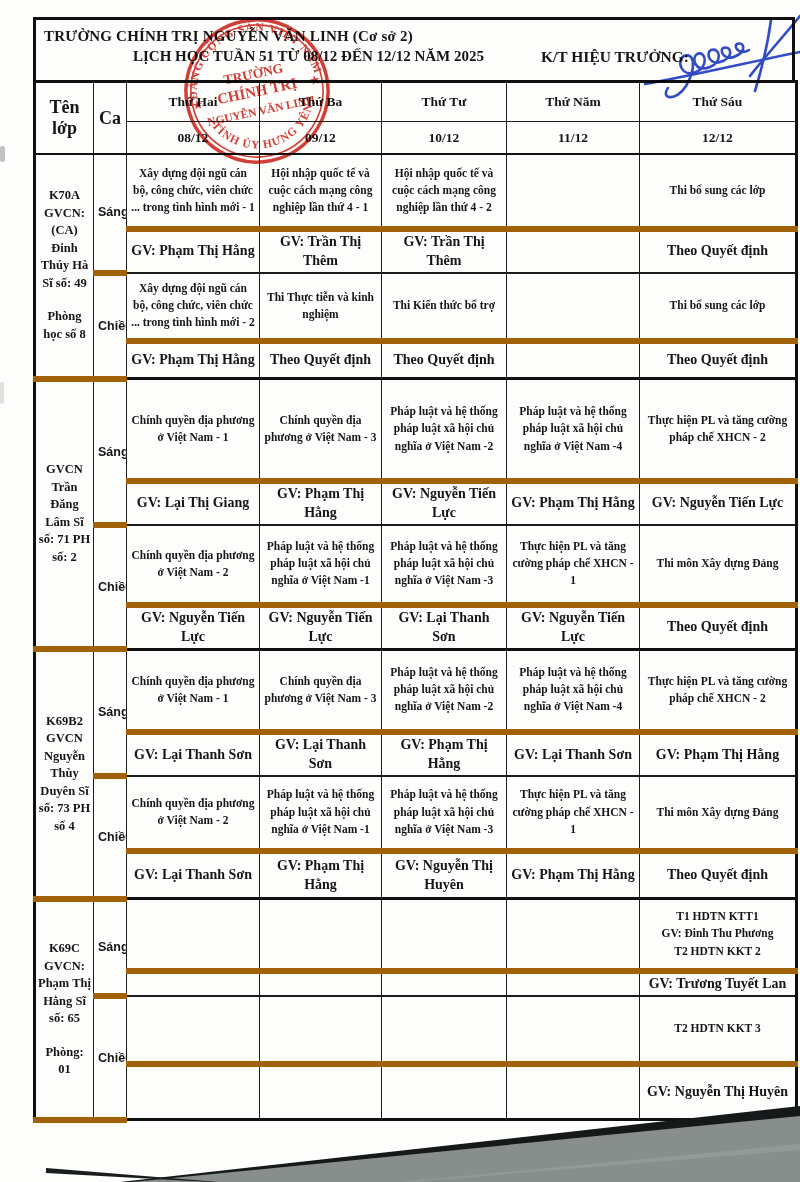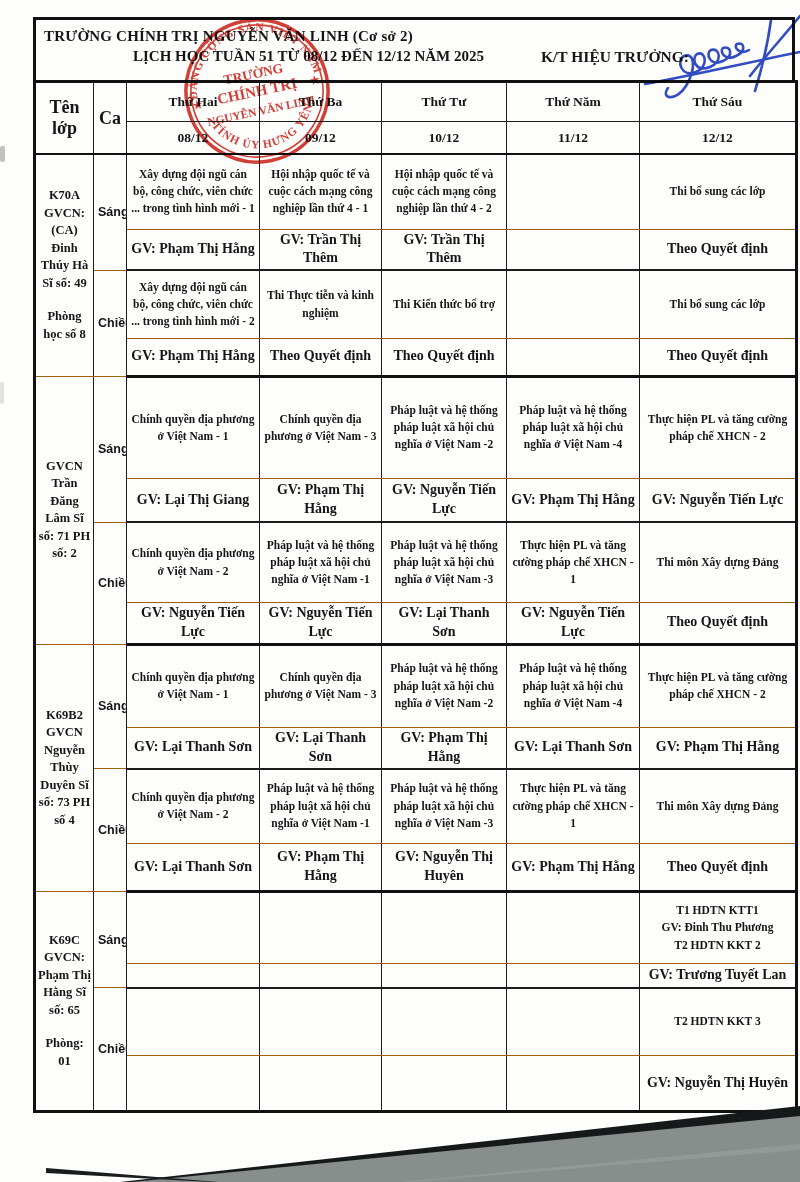--- a/index.html
+++ b/index.html
@@ -22,21 +22,21 @@
     font-weight:bold;text-align:center;vertical-align:middle;padding:1px 4px;overflow:hidden;
   }
   thead th.day{font-size:13.5px;height:36px;border-bottom:1.2px solid #1c1c1c;font-family:Liberation Serif, serif;}
   thead th.date{font-size:13.5px;height:29px;border-bottom:2.5px solid #111;}
   thead th.corner,thead th.ca-h{font-size:18px;border-bottom:2.5px solid #111;}
   .name-cell{font-size:12.5px;line-height:1.4;border-bottom:3px solid #111;padding:4px 2px;}
   .name-cell .room{margin-top:16px;}
   .ca-cell{font-family:"Liberation Sans", sans-serif;font-size:12.5px;}
   .ca-sang{border-bottom:2px solid #1c1c1c;}
   .ca-chieu{border-bottom:3px solid #111;}
-  tr.subj-row td{border-bottom:1px solid #a16207;}
+  tr.subj-row td{border-bottom:6px solid #a16207;}
   tr.gv-sang td{border-bottom:2px solid #1c1c1c;}
   tr.gv-end td{border-bottom:3px solid #111;}
   td.subject{font-size:11.5px;line-height:1.5;white-space:pre-line;}
   td.gv{font-size:14px;line-height:1.35;}
   .stamp{position:absolute;left:182px;top:16px;mix-blend-mode:multiply;opacity:.92;transform:rotate(-12deg);}
   .signature{position:absolute;left:610px;top:0;mix-blend-mode:multiply;}
   .page-edge{position:absolute;left:0;top:1092px;}
   .smudge{position:absolute;background:#8f8f8f;border-radius:2px;}
   .s1{left:0;top:146px;width:5px;height:16px;opacity:.55;}
   .s2{left:0;top:382px;width:4px;height:22px;opacity:.35;background:#adadad;}

